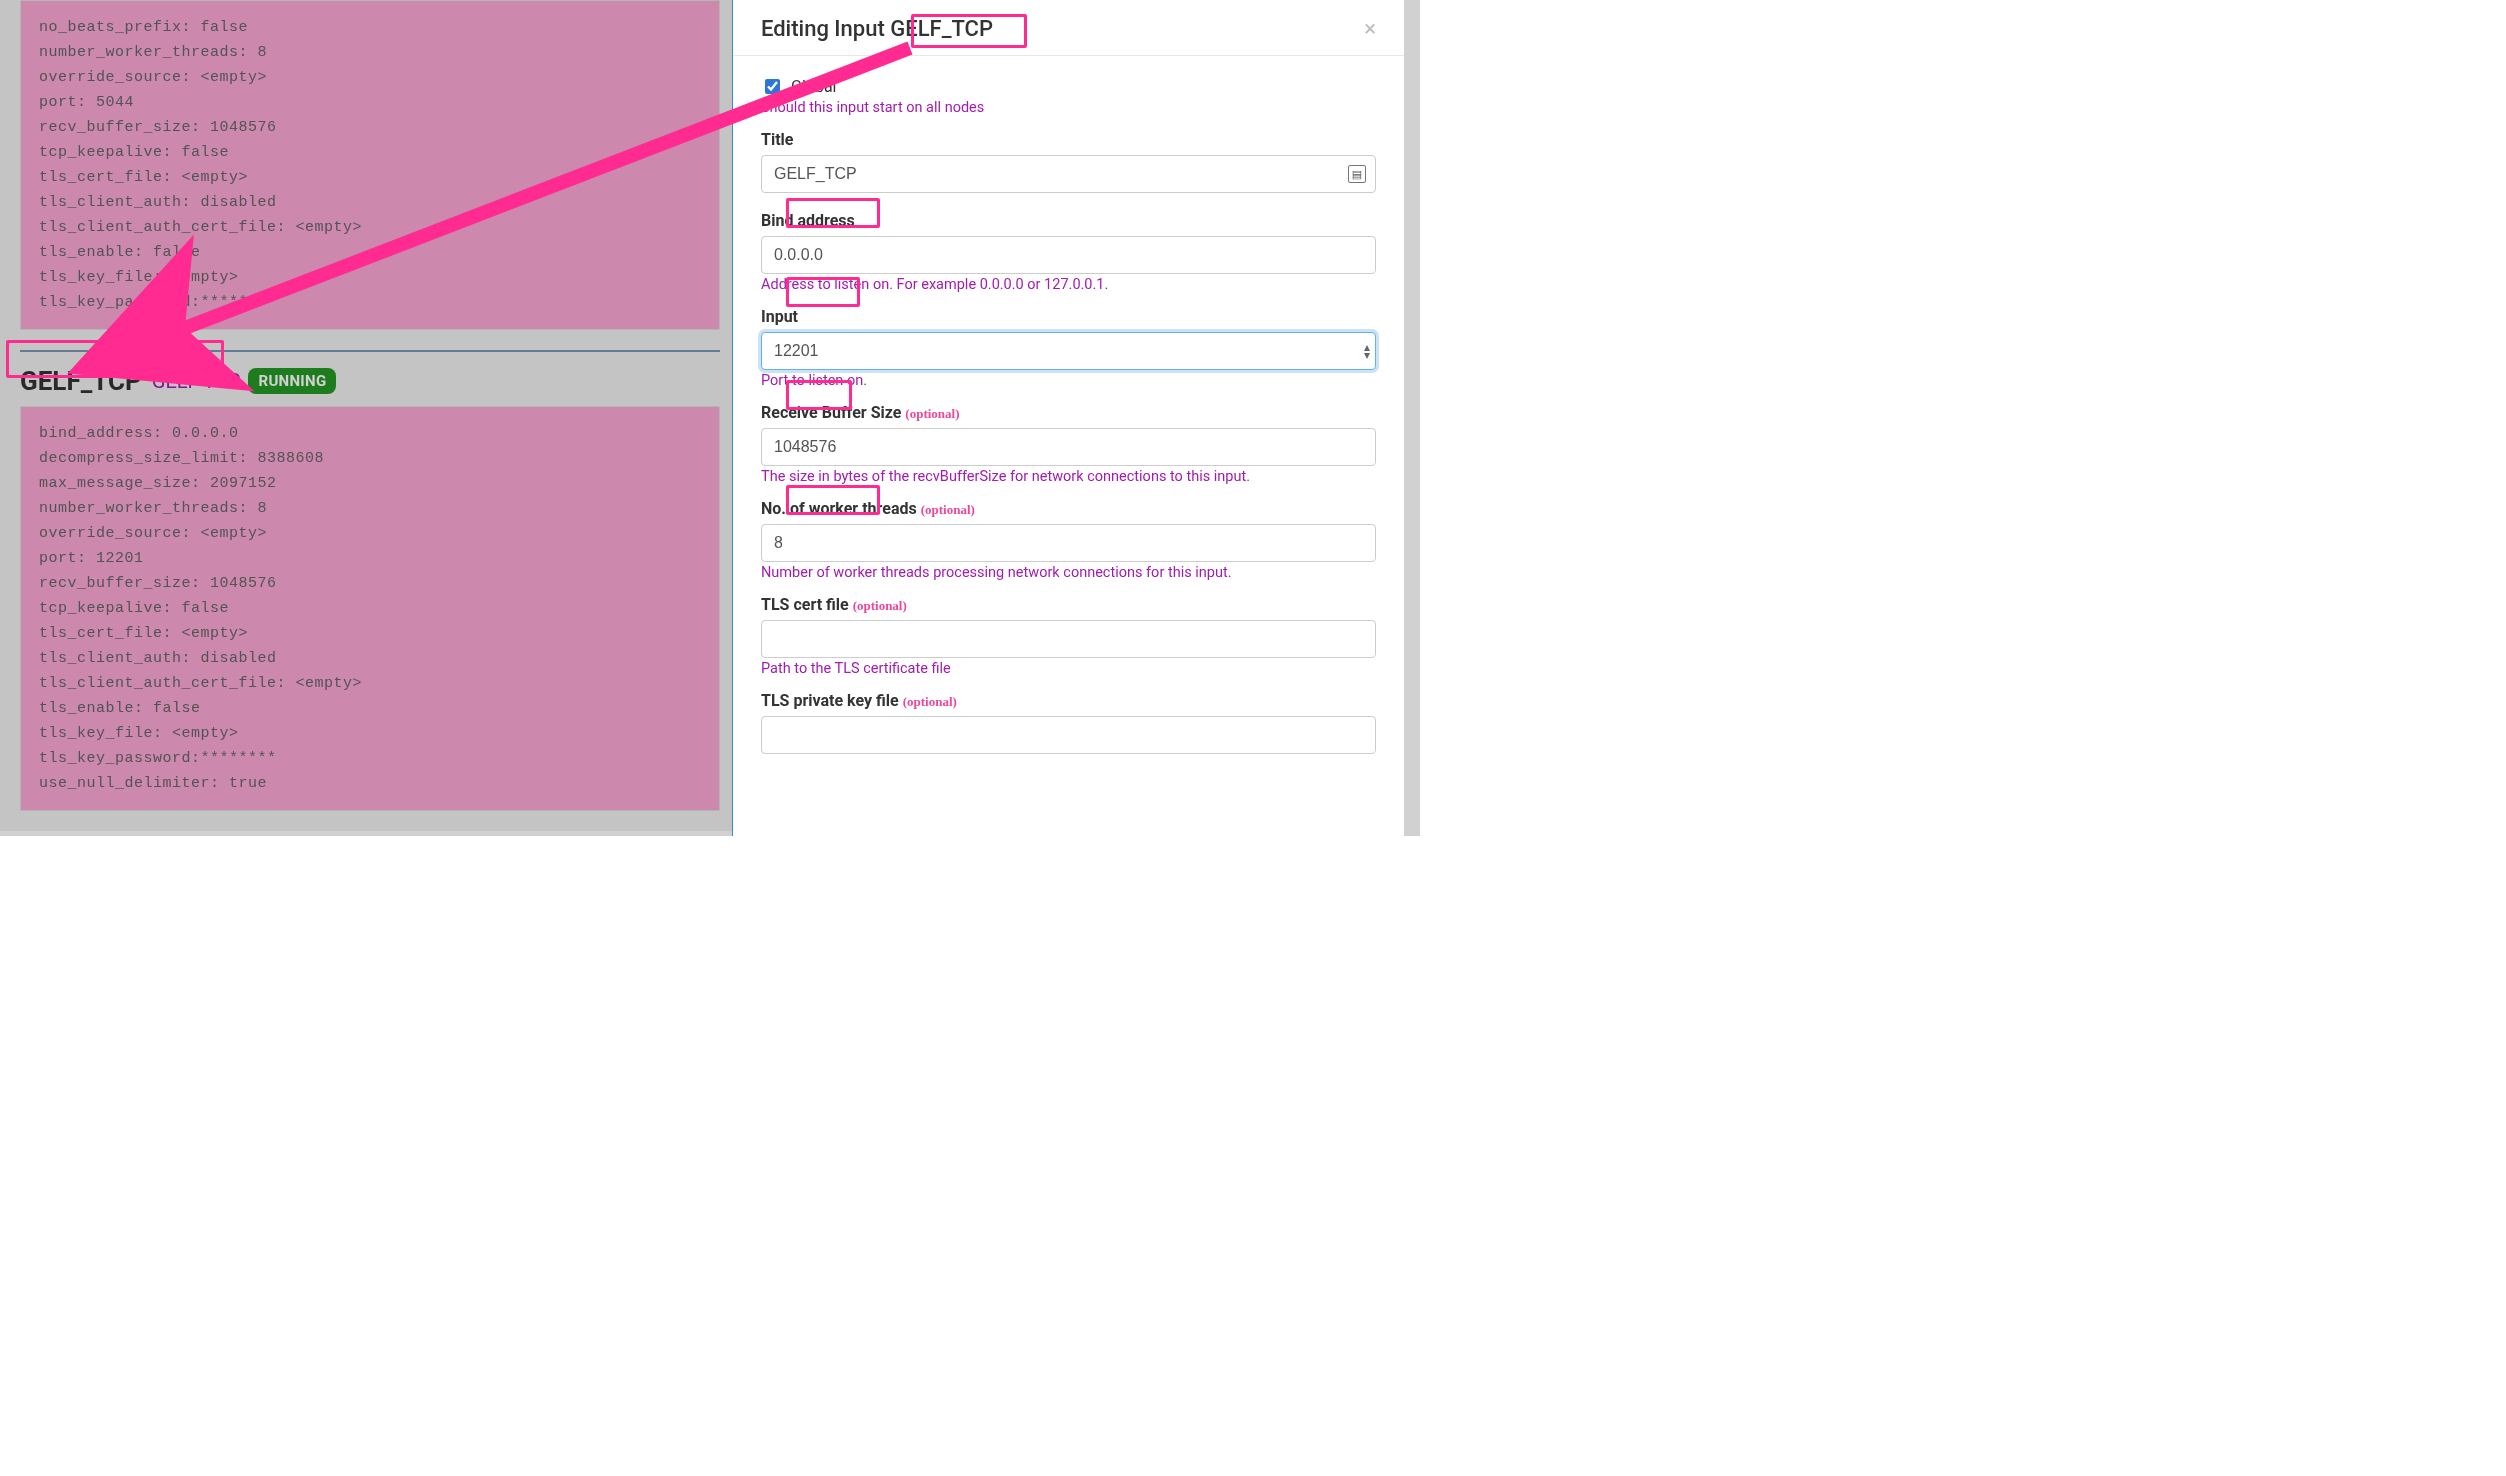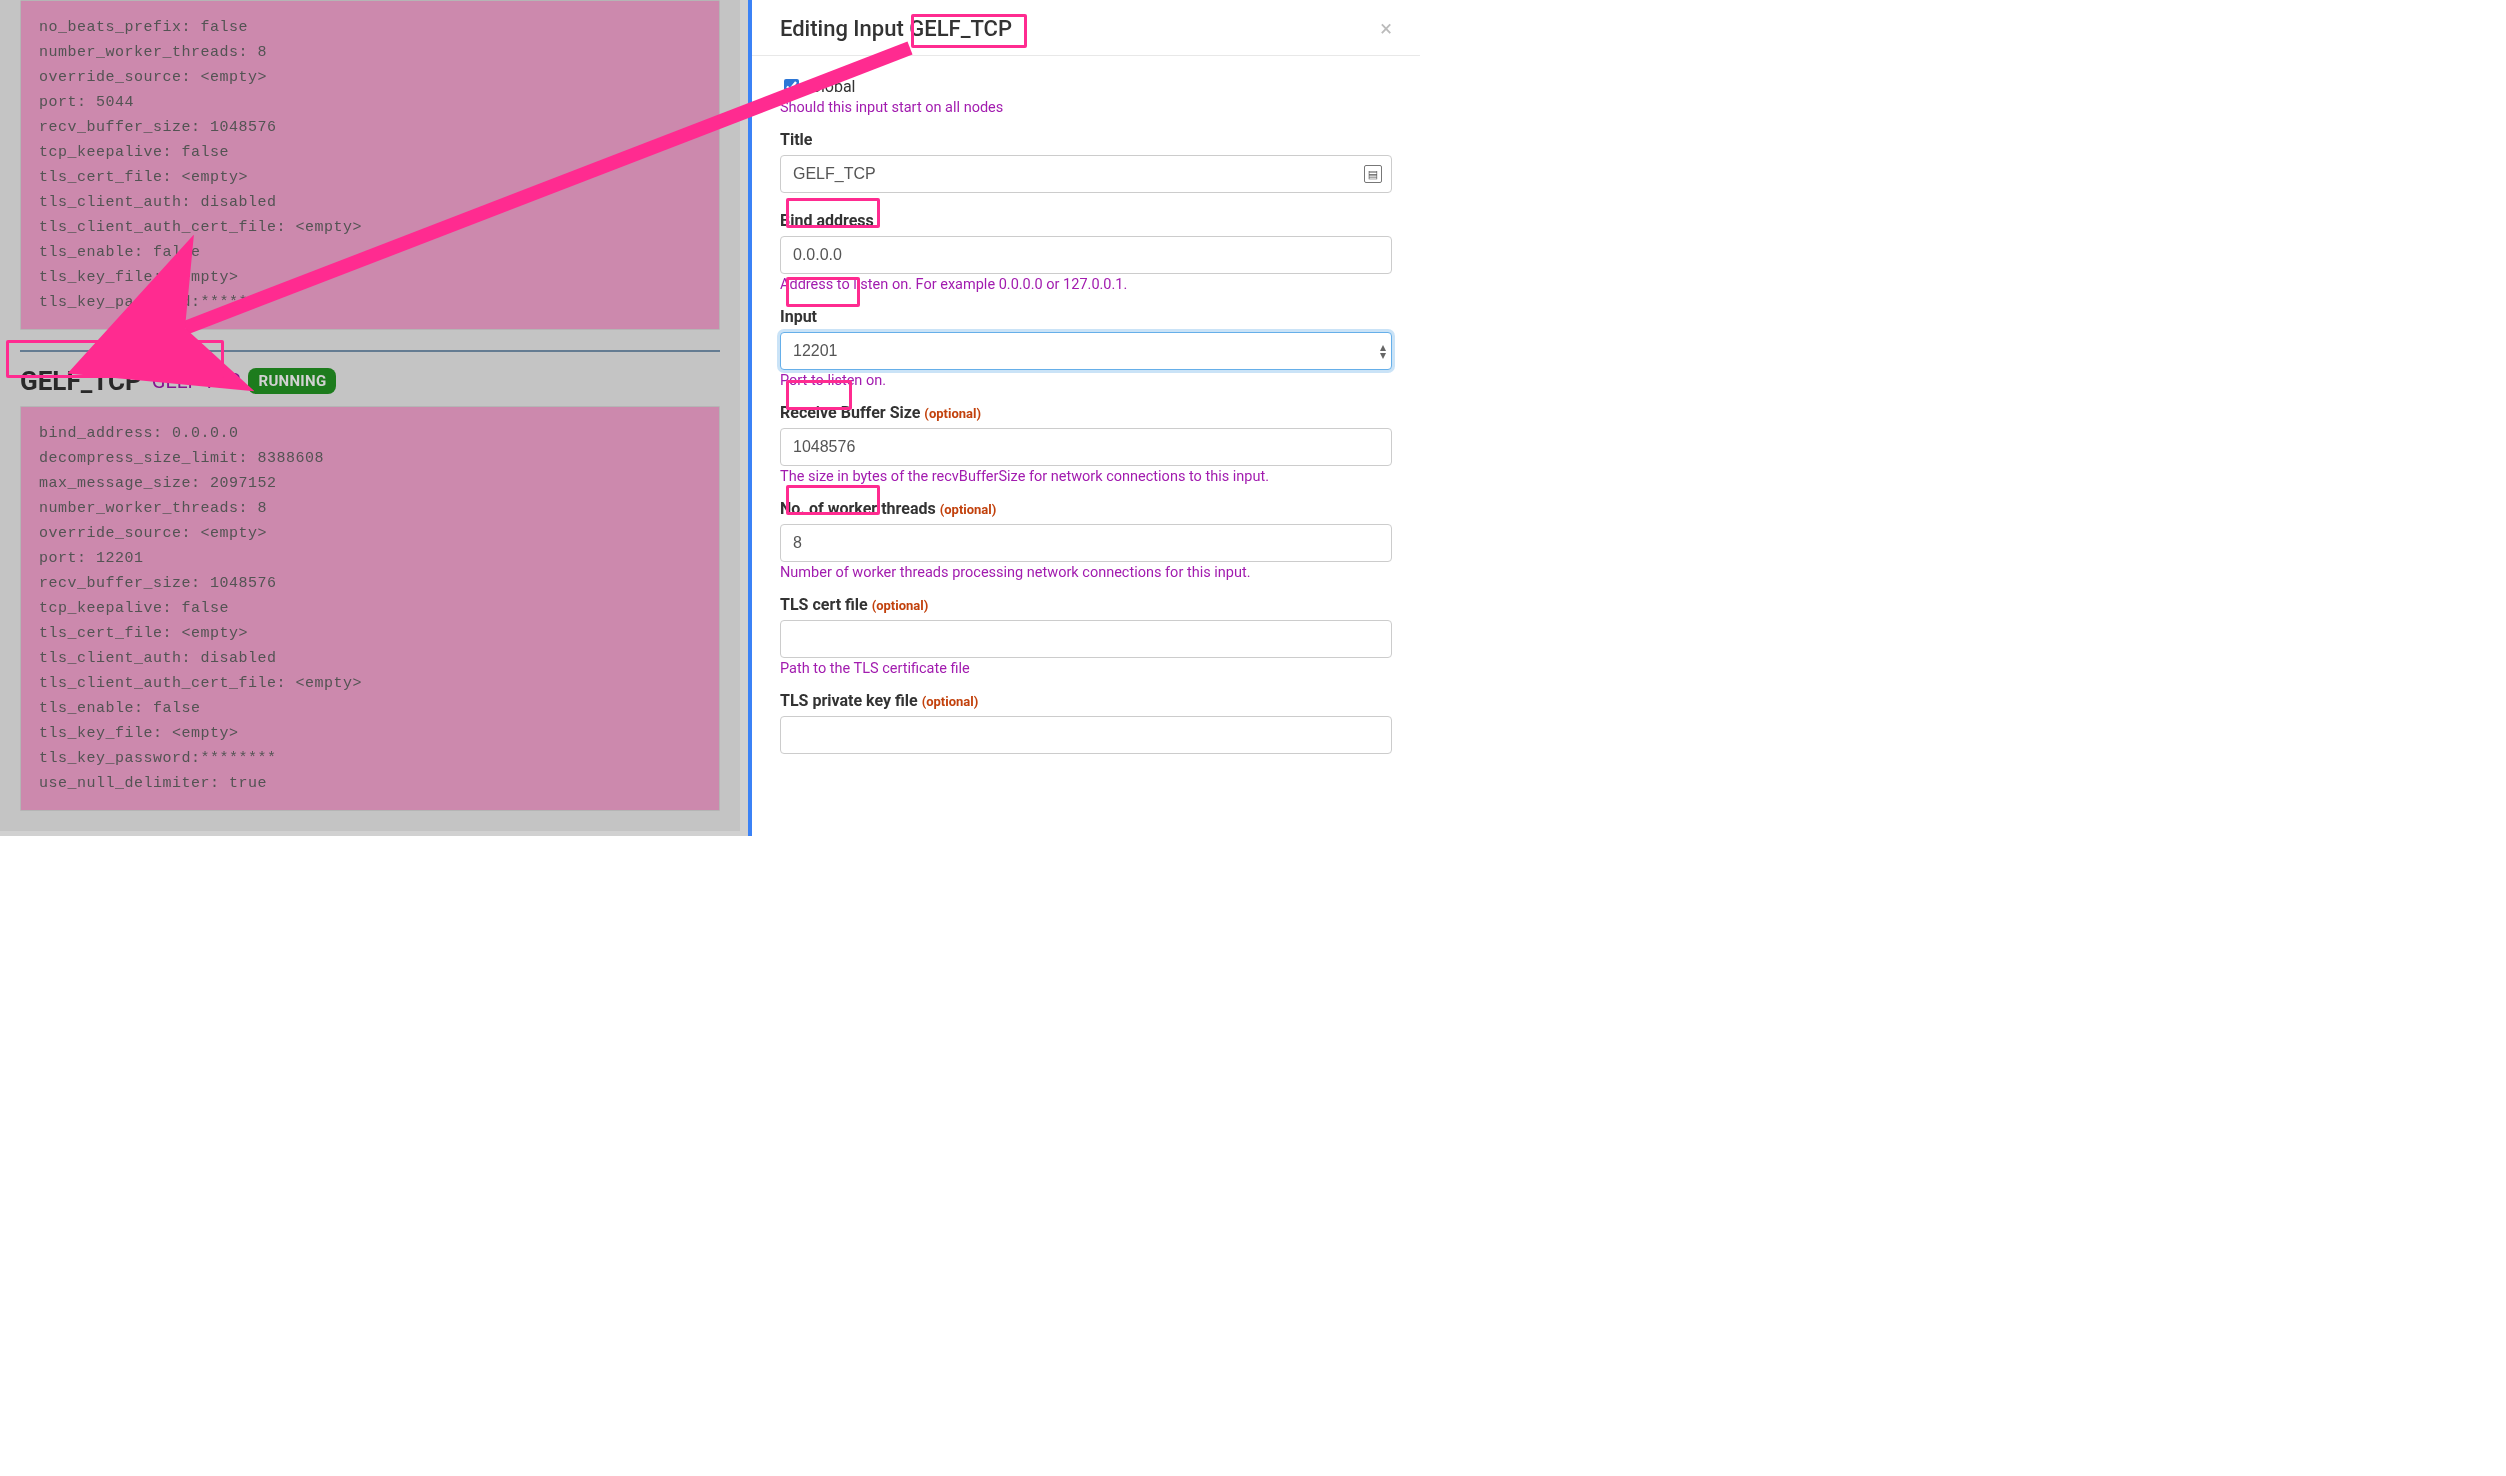--- a/index.html
+++ b/index.html
@@ -69,26 +69,26 @@
     border: 3px solid #ff2b90;
     border-radius: 2px;
     z-index: 50;
     pointer-events: none;
   }
   
   .arrow-svg { position: absolute; inset: 0; z-index: 40; pointer-events: none; }
   
   .modal {
     position: absolute;
-    right: 0;
+    right: 16px;
     top: 0;
     width: 672px;
     height: 100%;
     background: #fff;
-    border-left: 4px solid #3b82f6;
+    border-left: 1px solid #3b82f6;
     padding: 0 0 0 0;
     overflow: hidden;
     z-index: 30;
   }
   .modal-header {
     display: flex;
     justify-content: space-between;
     align-items: center;
     padding: 16px 28px 14px 28px;
     border-bottom: 1px solid #e8e8e8;
@@ -105,21 +105,21 @@
     cursor: pointer;
     line-height: 1;
   }
   .modal-body { padding: 20px 28px 6px 28px; }
   .checkbox-row { display: flex; align-items: center; gap: 8px; margin-bottom: 2px; }
   .checkbox-row input[type=checkbox] { width: 15px; height: 15px; accent-color: #2d77d6; }
   .checkbox-row label { font-size: 16px; color: #333; font-weight: 400; }
   .help-text { font-size: 14.5px; color: #a21caf; margin: 2px 0 14px 0; }
   .form-group { margin-bottom: 6px; }
   .form-label { display: block; font-weight: 700; font-size: 16px; color: #333; margin-bottom: 6px; }
-  .form-label .opt { font-weight: 700; font-size: 13px; color: #c2410c; }
+  .form-label .opt { font-weight: 700; font-size: 13px; color: #ec4899; font-family: Liberation Serif, serif; }
   .form-control {
     width: 100%;
     border: 1px solid #ccc;
     border-radius: 4px;
     padding: 9px 12px;
     font-size: 16px;
     color: #555;
     background: #fff;
   }
   .form-control.focused { border-color: #66afe9; box-shadow: 0 0 0 3px rgba(102,175,233,0.35); }

